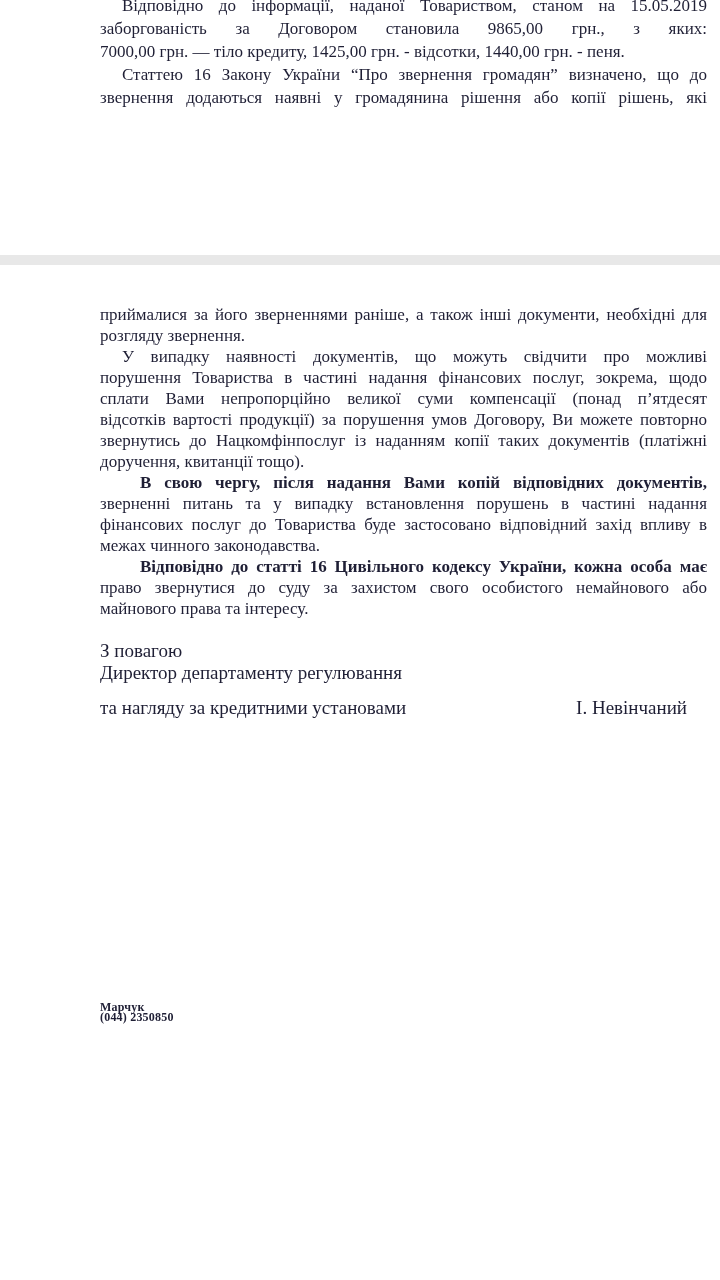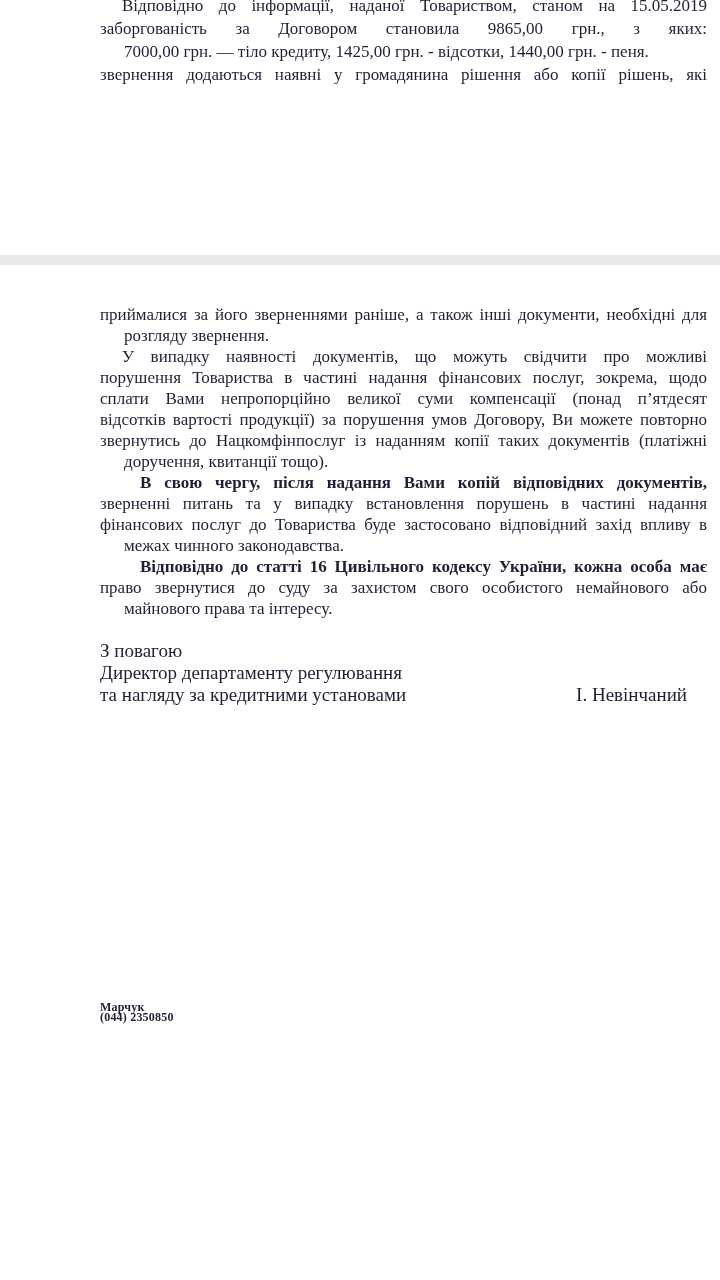--- a/index.html
+++ b/index.html
@@ -47,37 +47,37 @@
   }
 
   .para { margin: 0; }
   .tline {
     text-align: justify;
     text-align-last: justify;
     -moz-text-align-last: justify;
   }
   .tline.last {
     text-align-last: left;
-    margin-left: 24px;
     -moz-text-align-last: left;
   }
   .para.small .tline.first { text-indent: 22px; }
   .para.large .tline.first { text-indent: 40px; font-weight: bold; }
 
   .closing {
     margin-left: 100px;
     margin-right: 13px;
     margin-top: 21px;
     font-size: 19px;
     line-height: 22px;
   }
   .signature-row {
     display: flex;
     justify-content: space-between;
     align-items: baseline;
+    margin-top: 13px;
   }
   .signer-name { margin-right: 20px; }
 
   .executor-footer {
     position: absolute;
     left: 100px;
     top: 1002px;
     font-size: 12px;
     line-height: 10px;
     font-weight: bold;
@@ -90,20 +90,21 @@
 <div class="viewer">
 
   <section class="page page-1">
     <div class="textblock">
         <div class="para small">
           <div class="tline first">Відповідно до інформації, наданої Товариством, станом на 15.05.2019</div>
           <div class="tline">заборгованість за Договором становила 9865,00 грн., з яких:</div>
           <div class="tline last">7000,00 грн. — тіло кредиту, 1425,00 грн. - відсотки, 1440,00 грн. - пеня.</div>
         </div>
         <div class="para small">
+          <div class="tline first">Статтею 16 Закону України “Про звернення громадян” визначено, що до</div>
           <div class="tline">звернення додаються наявні у громадянина рішення або копії рішень, які</div>
         </div>
       </div>
   </section>
 
   <div class="page-separator"></div>
 
   <section class="page page-2">
     <div class="textblock">
         <div class="para none">

